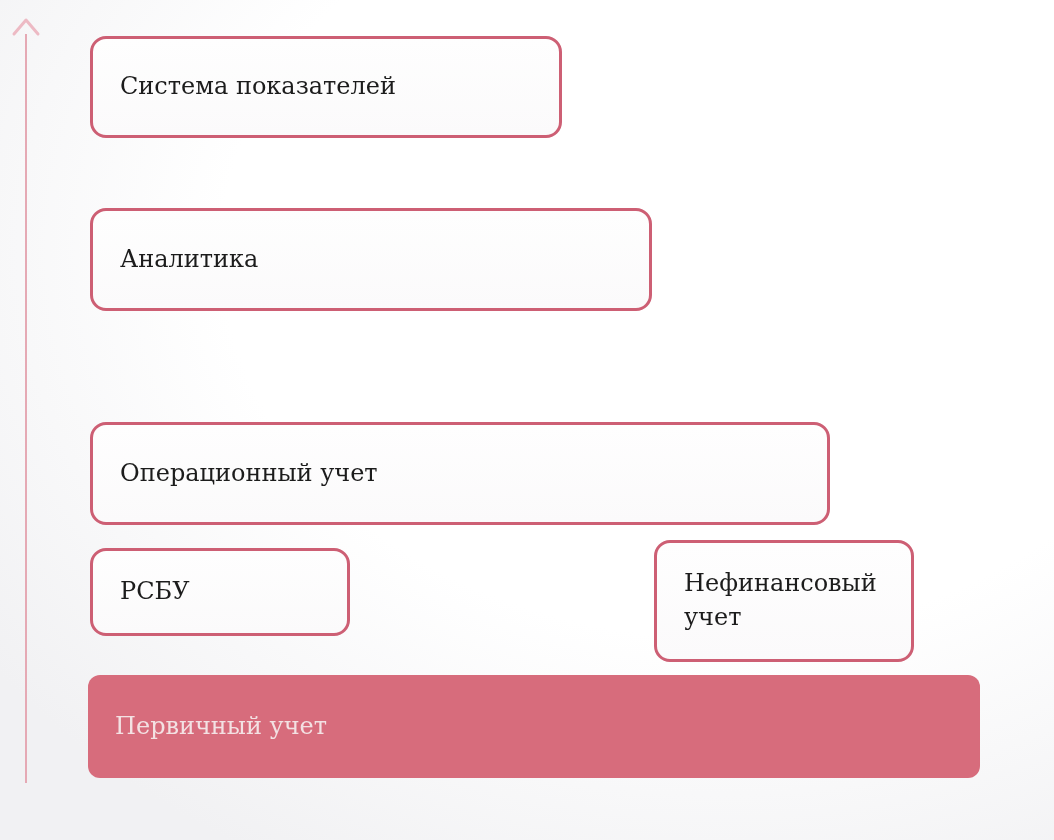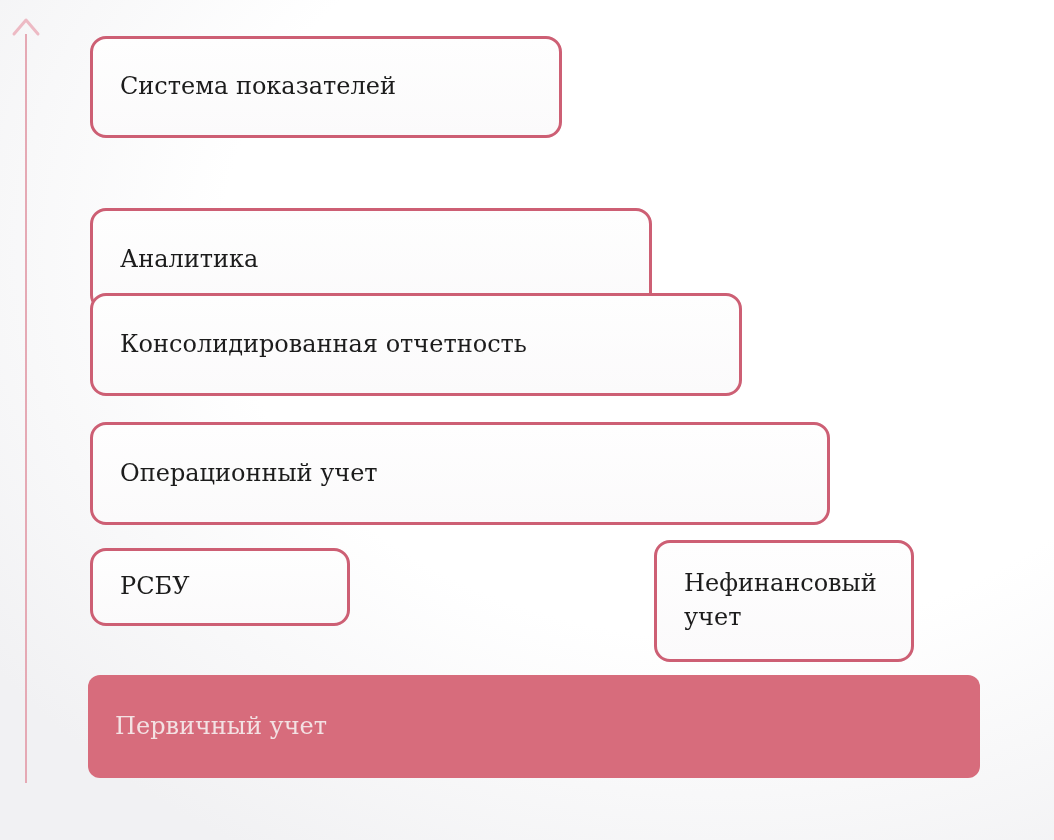--- a/index.html
+++ b/index.html
@@ -42,21 +42,21 @@
   .box.filled {
     background: var(--fill, #d76c7c);
     border: none;
     border-radius: 14px;
     color: var(--fill-text, #f3e1e3);
   }
   #lvl-indicators   { left: 90px;  top: 36px;  width: 472px; height: 102px; }
   #lvl-analytics    { left: 90px;  top: 164px; width: 562px; height: 103px; margin-top: 44px; }
   #lvl-consolidated { left: 90px;  top: 293px; width: 652px; height: 103px; }
   #lvl-operational  { left: 90px;  top: 422px; width: 740px; height: 103px; }
-  #lvl-rsbu         { left: 90px;  top: 548px; width: 260px; height: 78px; }
+  #lvl-rsbu         { left: 90px;  top: 548px; width: 260px; height: 88px; }
   #lvl-tax          { left: 373px; top: 548px; width: 257px; height: 102px; }
   #lvl-nonfin       { left: 654px; top: 540px; width: 260px; height: 122px; }
   #lvl-primary      { left: 88px;  top: 675px; width: 892px; height: 103px; border-radius: 12px; }
 </style>
 </head>
 <body>
 
 <div class="stage">
 
   <div class="arrow-wrap">
@@ -67,23 +67,20 @@
   </div>
 
   <div class="box" id="lvl-indicators">
     <span>Система показателей</span>
   </div>
 
   <div class="box" id="lvl-analytics">
     <span>Аналитика</span>
   </div>
 
-  <div class="box" id="lvl-consolidated">
-    <span>Консолидированная отчетность</span>
-  </div>
 
   <div class="box" id="lvl-operational">
     <span>Операционный учет</span>
   </div>
 
   <div class="box" id="lvl-rsbu">
     <span>РСБУ</span>
   </div>
 
 

